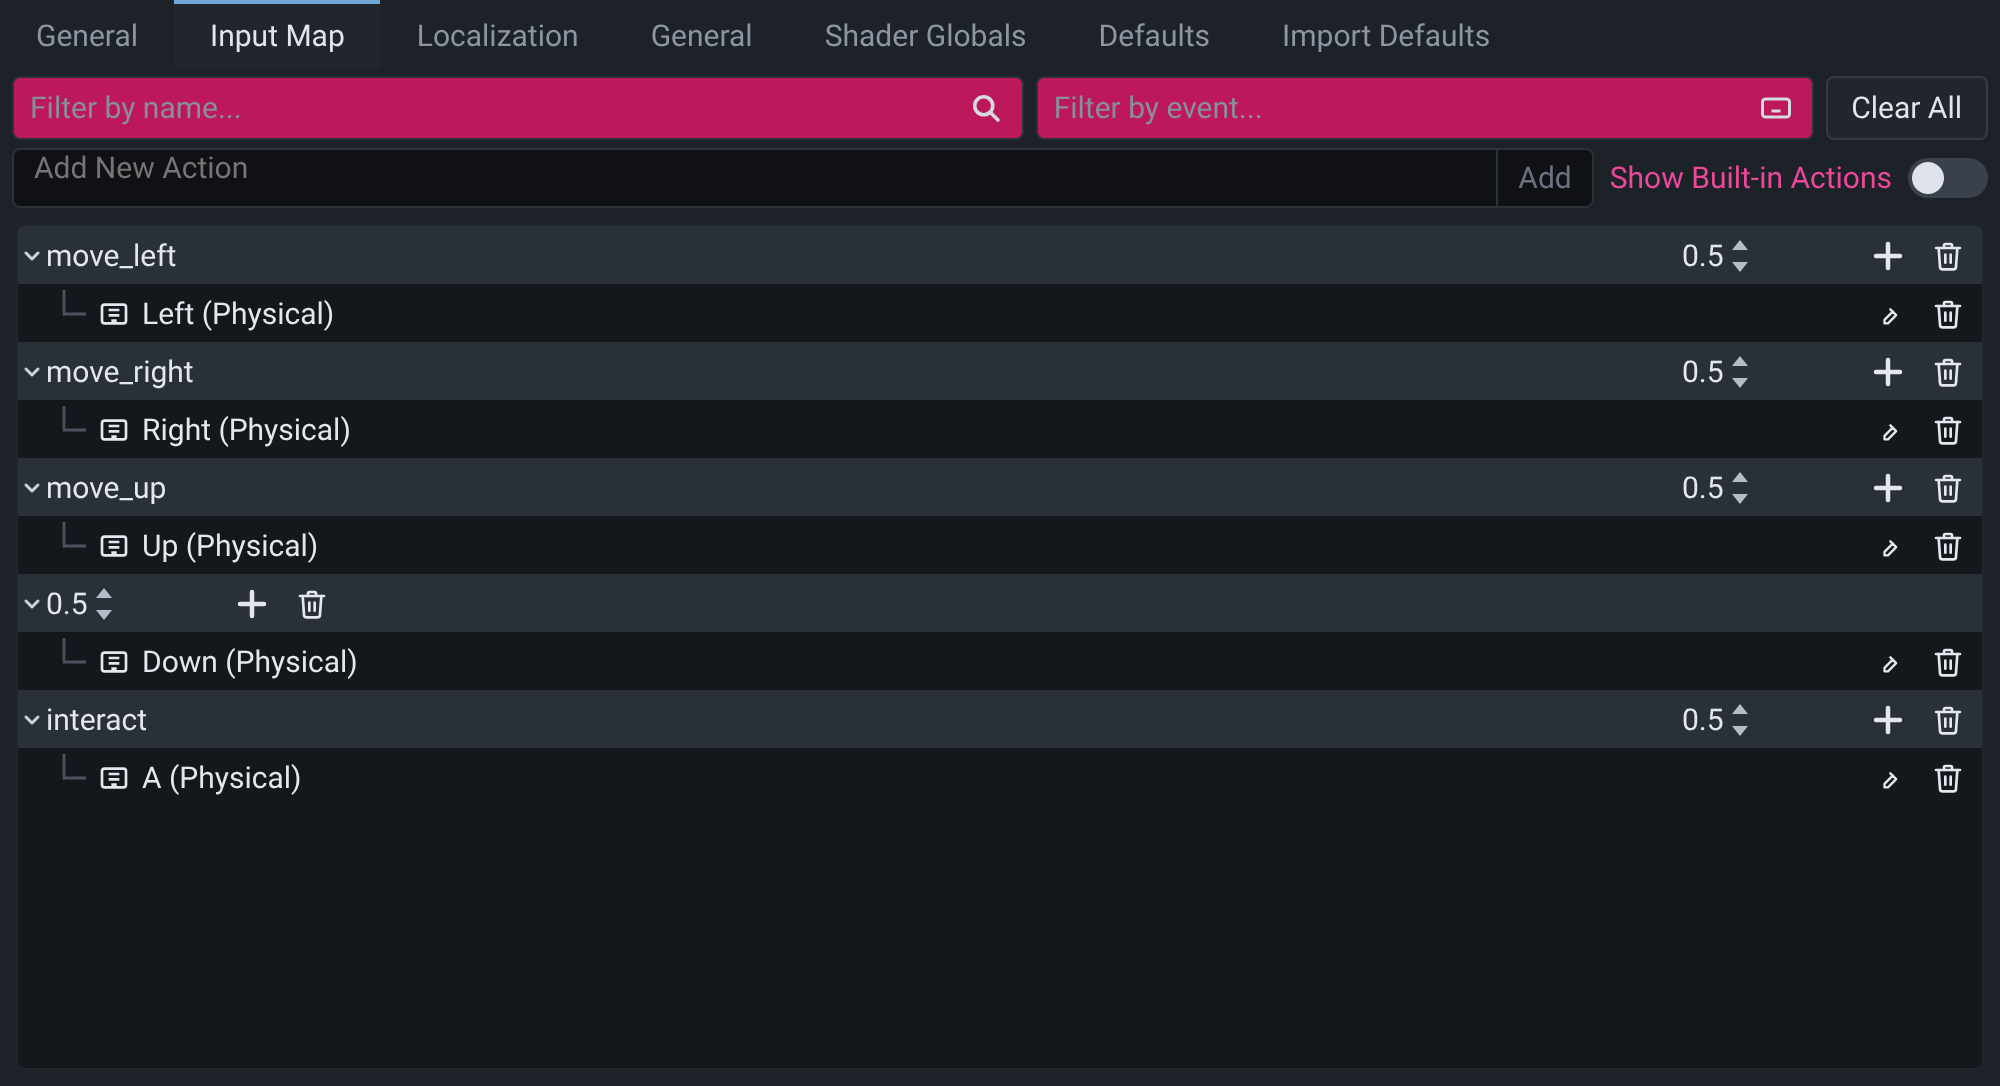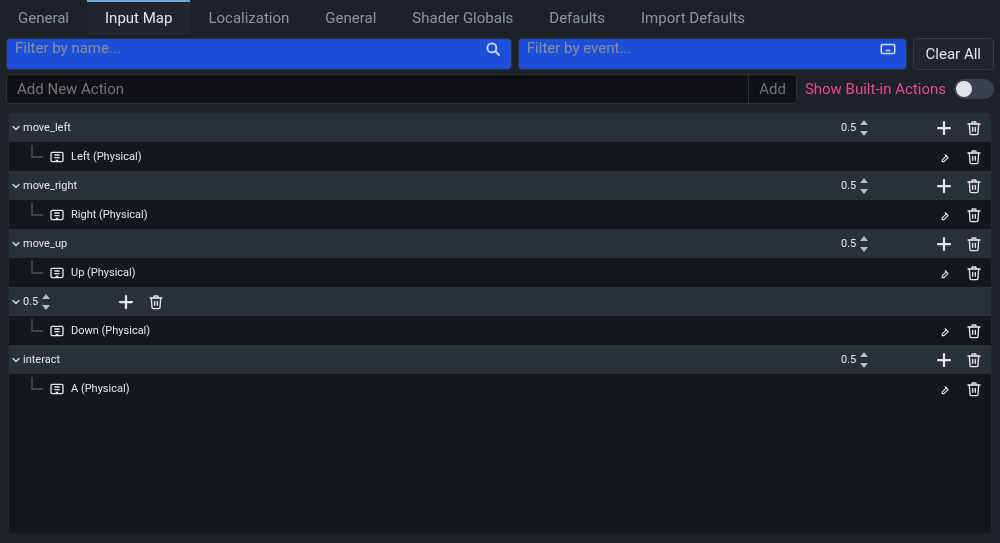--- a/index.html
+++ b/index.html
@@ -6,45 +6,45 @@
   html, body { width: 1000px; height: 543px; background: #1d2229; color: #cdd2d9; font-size: 14px; overflow: hidden; }
   .app { width: 1000px; height: 543px; background: #1d2229; display: flex; flex-direction: column; }
 
   
   .tabs { display: flex; align-items: stretch; height: 34px; background: #1d2229; }
   .tab { padding: 6px 18px 7px 18px; font-size: 15px; color: #8d95a3; cursor: pointer; display: flex; align-items: center; border-top: 2px solid transparent; }
   .tab.active { background: #21262d; color: #e2e6ec; border-top: 2px solid #6fa7d6; }
 
   
   .filter-row { display: flex; gap: 6px; padding: 4px 6px; align-items: center; }
-  .textbox { flex: 1; display: flex; align-items: flex-start; background: #1d4ed8; border: 1px solid #2b3139; border-radius: 4px; height: 32px; padding: 0 8px; gap: 20px; }
+  .textbox { flex: 1; display: flex; align-items: center; background: #be185d; border: 1px solid #2b3139; border-radius: 4px; height: 32px; padding: 0 8px; gap: 20px; }
   .textbox input { flex: 1; background: transparent; border: none; color: #cdd2d9; font-size: 15px; outline: none; }
   .textbox input::placeholder { color: #888f9b; }
   .icon-btn { width: 20px; height: 20px; display: inline-flex; align-items: center; justify-content: center; color: #d5dae2; }
   .clear-all { background: #21262d; border: 1px solid #343b45; border-radius: 4px; color: #e2e6ec; height: 32px; padding: 0 12px; font-size: 15px; cursor: pointer; }
 
   
   .add-row { display: flex; align-items: center; padding: 0 6px 6px 6px; gap: 8px; }
-  .add-input-wrap { flex: 1; display: flex; align-items: center; background: #0f1114; border: 1px solid #2b3139; border-radius: 4px; height: 30px; }
+  .add-input-wrap { flex: 1; display: flex; align-items: flex-start; background: #0f1114; border: 1px solid #2b3139; border-radius: 4px; height: 30px; }
   .add-input-wrap input { flex: 1; background: transparent; border: none; color: #cdd2d9; font-size: 15px; outline: none; padding: 0 10px; }
   .add-btn { background: transparent; border: none; color: #6b7280; font-size: 15px; padding: 0 10px; cursor: not-allowed; border-left: 1px solid #2b3139; height: 100%; }
   .builtin-label { color: #ec4899; font-size: 15px; }
   .toggle { width: 40px; height: 20px; border-radius: 10px; background: #3a414d; position: relative; }
   .toggle .knob { position: absolute; top: 2px; left: 2px; width: 16px; height: 16px; background: #dfe4ec; border-radius: 50%; }
 
   
   .table-wrap { margin: 2px 8px 8px 8px; border: 1px solid #21262d; border-radius: 4px; flex: 1; background: #14171c; display: flex; flex-direction: column; overflow: hidden; }
   .thead { display: flex; background: #0f1216; height: 30px; align-items: center; font-size: 15px; color: #cdd2d9; }
   .col-action { flex: 1; text-align: center; }
   .col-dead-head { width: 150px; text-align: left; padding-left: 8px; }
   .col-icons-head { width: 0px; }
 
   
   .rows { flex: 1; }
-  .row { display: flex; align-items: center; height: 29px; font-size: 11px; }
+  .row { display: flex; align-items: center; height: 29px; font-size: 15px; }
   .row.action { background: #2a3038; }
   .row.action + .row.event { }
   .row.event { background: #14171c; }
   .row .expander { width: 14px; display: inline-flex; align-items: center; justify-content: center; color: #cdd2d9; }
   .row .tree-elbow { width: 26px; display: inline-flex; align-items: center; justify-content: center; color: #4a5260; }
   .row .name { flex: 1; color: #e4e8ee; padding-left: 0; }
   .row.event .name { color: #e4e8ee; }
   .row .dead-cell { width: 86px; display: flex; align-items: center; justify-content: flex-start; padding-right: 6px; color: #e4e8ee; }
   .spinner-arrows { width: 16px; height: 18px; position: relative; color: #b5bcc7; }
   .spinner-arrows::before, .spinner-arrows::after { content: ""; position: absolute; left: 4px; width: 0; height: 0; border-left: 4px solid transparent; border-right: 4px solid transparent; }

